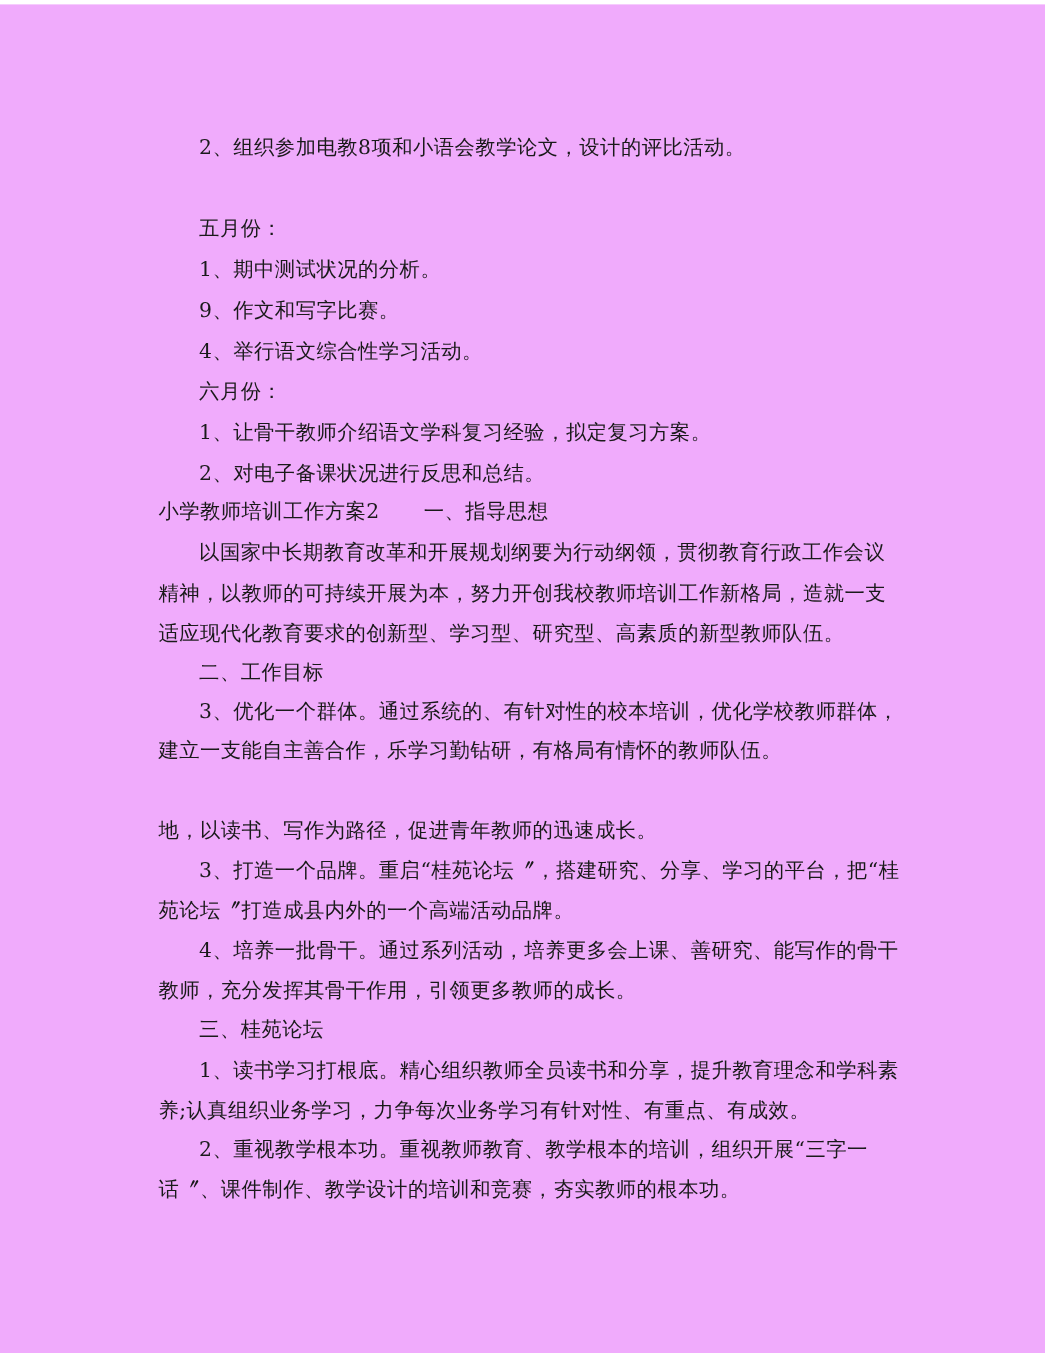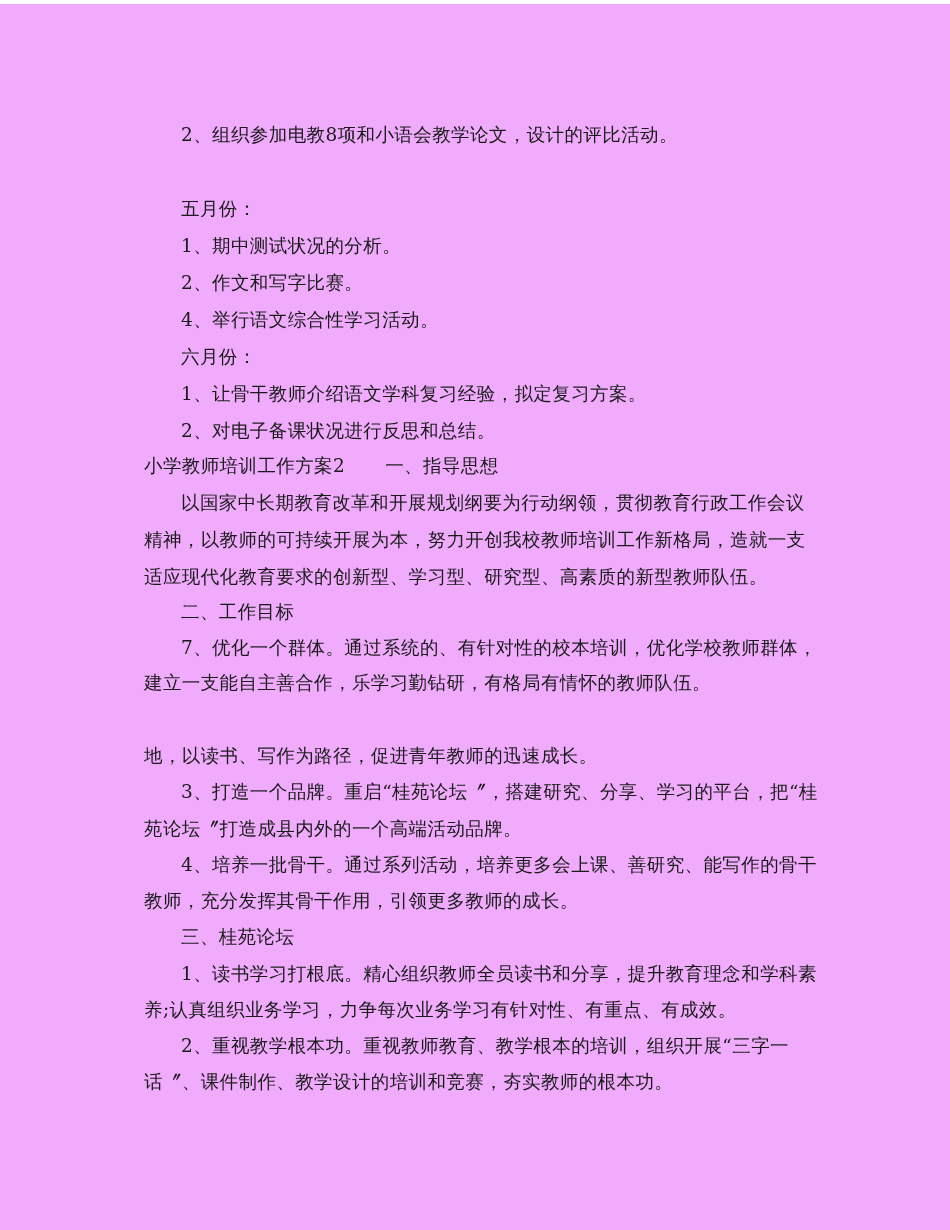--- a/index.html
+++ b/index.html
@@ -20,35 +20,35 @@
   .indent { left: 181px; }
   .gap { display: inline-block; width: 40px; }
 </style>
 </head>
 <body>
 
 <div class="page">
   <div class="line indent" style="top:120px">2、组织参加电教8项和小语会教学论文，设计的评比活动。</div>
   <div class="line indent" style="top:194px">五月份：</div>
   <div class="line indent" style="top:231px">1、期中测试状况的分析。</div>
-  <div class="line indent" style="top:268px">2、作文和写字比赛。</div>
+  <div class="line indent" style="top:268px">9、作文和写字比赛。</div>
   <div class="line indent" style="top:305px">4、举行语文综合性学习活动。</div>
   <div class="line indent" style="top:342px">六月份：</div>
   <div class="line indent" style="top:379px">1、让骨干教师介绍语文学科复习经验，拟定复习方案。</div>
   <div class="line indent" style="top:416px">2、对电子备课状况进行反思和总结。</div>
 
   <div class="line" style="top:451px">
     <span>小学教师培训工作方案2</span><span class="gap"></span><span>一、指导思想</span>
   </div>
 
   <div class="line indent" style="top:488px">以国家中长期教育改革和开展规划纲要为行动纲领，贯彻教育行政工作会议</div>
   <div class="line" style="top:525px">精神，以教师的可持续开展为本，努力开创我校教师培训工作新格局，造就一支</div>
   <div class="line" style="top:562px">适应现代化教育要求的创新型、学习型、研究型、高素质的新型教师队伍。</div>
   <div class="line indent" style="top:597px">二、工作目标</div>
-  <div class="line indent" style="top:633px">7、优化一个群体。通过系统的、有针对性的校本培训，优化学校教师群体，</div>
+  <div class="line indent" style="top:633px">3、优化一个群体。通过系统的、有针对性的校本培训，优化学校教师群体，</div>
   <div class="line" style="top:668px">建立一支能自主善合作，乐学习勤钻研，有格局有情怀的教师队伍。</div>
   <div class="line" style="top:741px">地，以读书、写作为路径，促进青年教师的迅速成长。</div>
   <div class="line indent" style="top:777px">3、打造一个品牌。重启“桂苑论坛〞，搭建研究、分享、学习的平台，把“桂</div>
   <div class="line" style="top:814px">苑论坛〞打造成县内外的一个高端活动品牌。</div>
   <div class="line indent" style="top:850px">4、培养一批骨干。通过系列活动，培养更多会上课、善研究、能写作的骨干</div>
   <div class="line" style="top:886px">教师，充分发挥其骨干作用，引领更多教师的成长。</div>
   <div class="line indent" style="top:922px">三、桂苑论坛</div>
   <div class="line indent" style="top:959px">1、读书学习打根底。精心组织教师全员读书和分享，提升教育理念和学科素</div>
   <div class="line" style="top:995px">养;认真组织业务学习，力争每次业务学习有针对性、有重点、有成效。</div>
   <div class="line indent" style="top:1031px">2、重视教学根本功。重视教师教育、教学根本的培训，组织开展“三字一</div>

